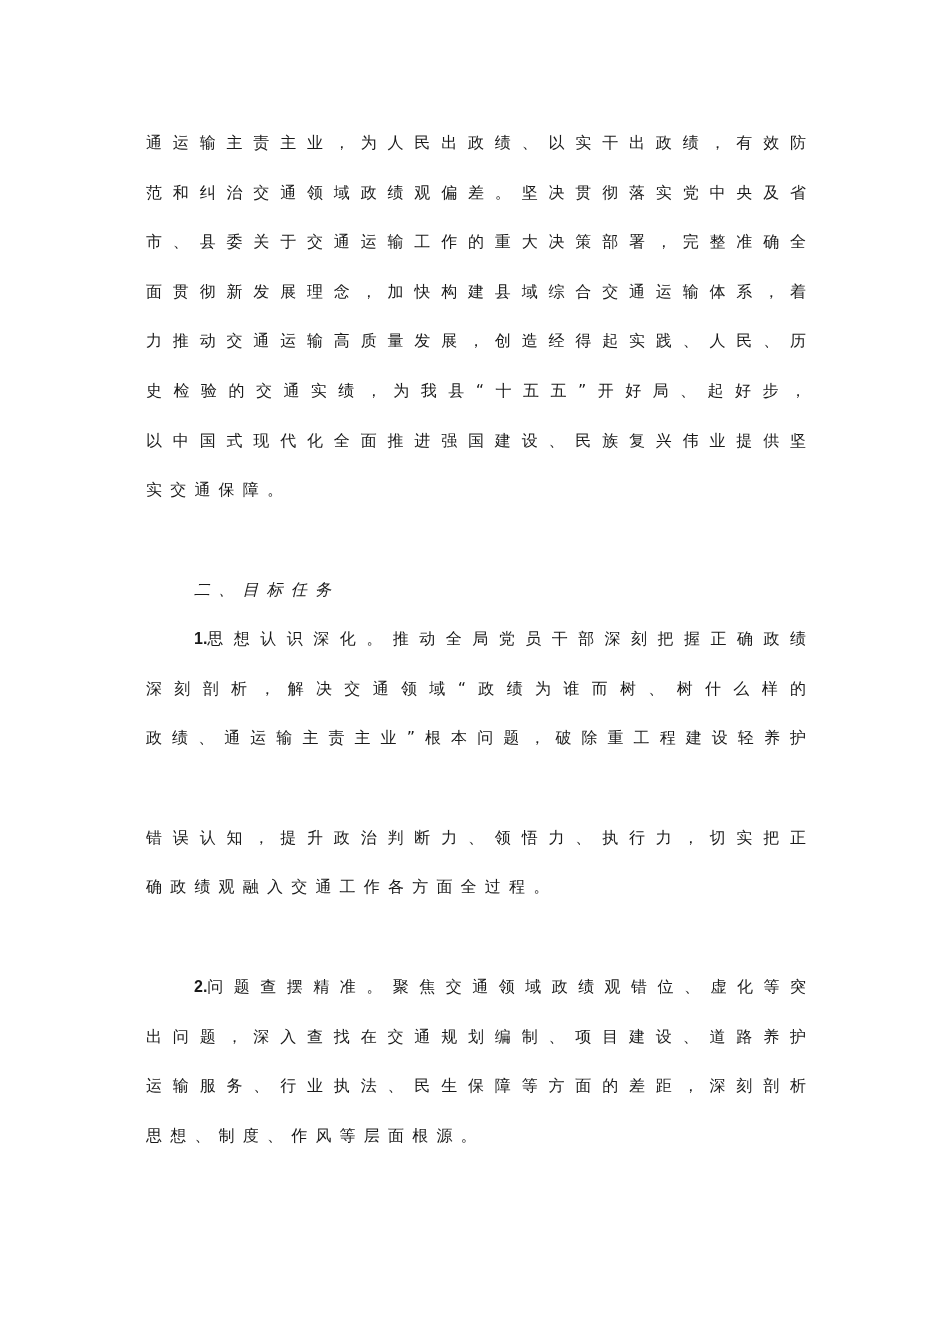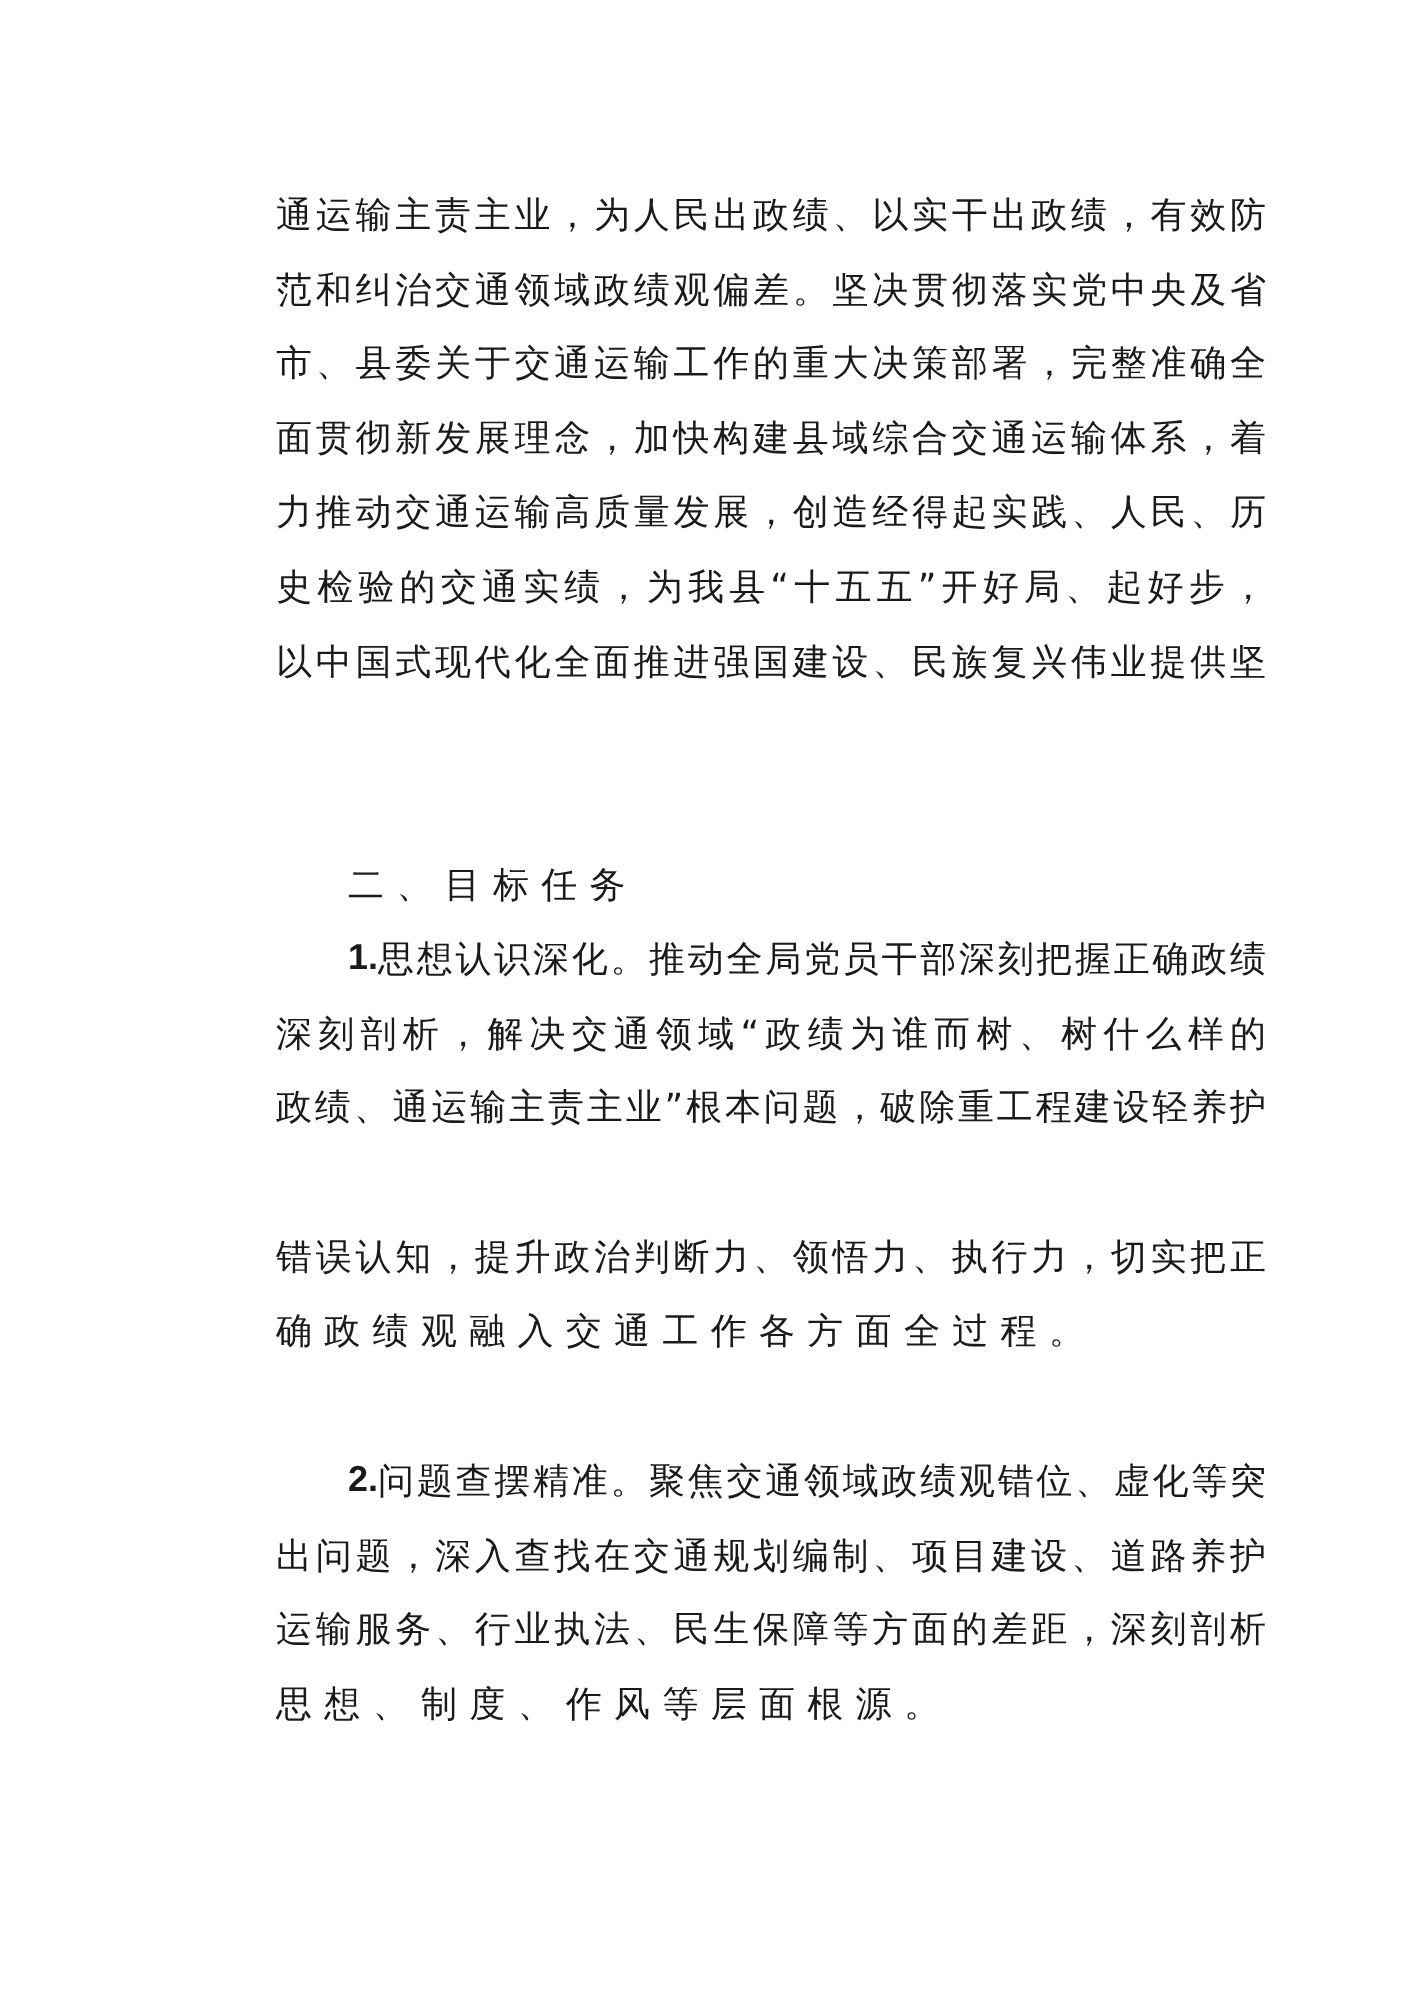--- a/index.html
+++ b/index.html
@@ -1,37 +1,38 @@
 <!DOCTYPE html>
 <html><head>
 <meta charset="utf-8">
 <style>
   html, body { margin:0; padding:0; background:#ffffff; }
   body { width:950px; height:1344px; position:relative; overflow:hidden;
          font-family: "DejaVu Sans", "Liberation Sans", sans-serif; color:#1a1a1a; }
   .page { position:absolute; left:0; top:0; width:950px; height:1344px; background:#fff; }
-  .line { position:absolute; left:146px; width:660px; font-size:24px; line-height:30px;
-          letter-spacing:8.2px; white-space:nowrap;margin-left:38px; }
+  .line { position:absolute; left:146px; width:660px; font-size:16px; line-height:30px;
+          letter-spacing:8.2px; white-space:nowrap; }
   .line.just { text-align-last: justify; text-align: justify; letter-spacing:0; }
   .num { font-weight:bold; font-family:"Liberation Sans", sans-serif; letter-spacing:0; }
 </style>
 </head>
 <body>
 
 <div class="page">
 
   <div class="line just" style="top:128px">通运输主责主业，为人民出政绩、以实干出政绩，有效防</div>
   <div class="line just" style="top:178px">范和纠治交通领域政绩观偏差。坚决贯彻落实党中央及省</div>
   <div class="line just" style="top:227px">市、县委关于交通运输工作的重大决策部署，完整准确全</div>
   <div class="line just" style="top:277px">面贯彻新发展理念，加快构建县域综合交通运输体系，着</div>
   <div class="line just" style="top:376px">史检验的交通实绩，为我县“十五五”开好局、起好步，</div>
   <div class="line just" style="top:326px">力推动交通运输高质量发展，创造经得起实践、人民、历</div>
   <div class="line just" style="top:426px">以中国式现代化全面推进强国建设、民族复兴伟业提供坚</div>
+  <div class="line" style="top:475px">实交通保障。</div>
 
-  <div class="line" style="top:575px; left:194px; width:auto;">二、目标任务</div>
+  <div class="line" style="top:575px; left:194px; width:auto;font-style:italic;">二、目标任务</div>
 
   <div class="line" style="top:624px; left:194px; width:612px; display:flex; justify-content:space-between;">
     <span class="num">1.</span>
     <span style="flex:1; text-align:justify; text-align-last:justify; letter-spacing:0;">思想认识深化。推动全局党员干部深刻把握正确政绩</span>
   </div>
   <div class="line just" style="top:674px">深刻剖析，解决交通领域“政绩为谁而树、树什么样的</div>
   <div class="line just" style="top:723px">政绩、通运输主责主业”根本问题，破除重工程建设轻养护</div>
   <div class="line just" style="top:823px">错误认知，提升政治判断力、领悟力、执行力，切实把正</div>
   <div class="line" style="top:872px">确政绩观融入交通工作各方面全过程。</div>
 

